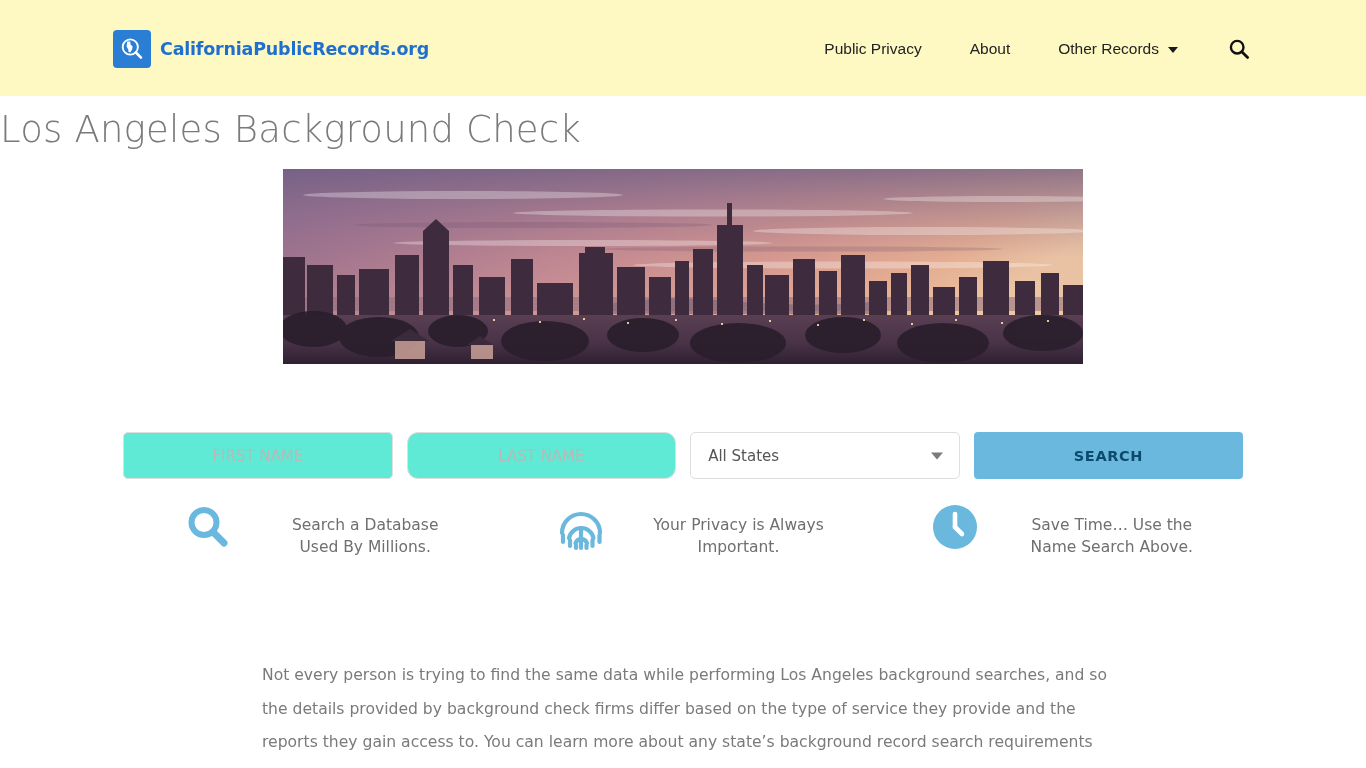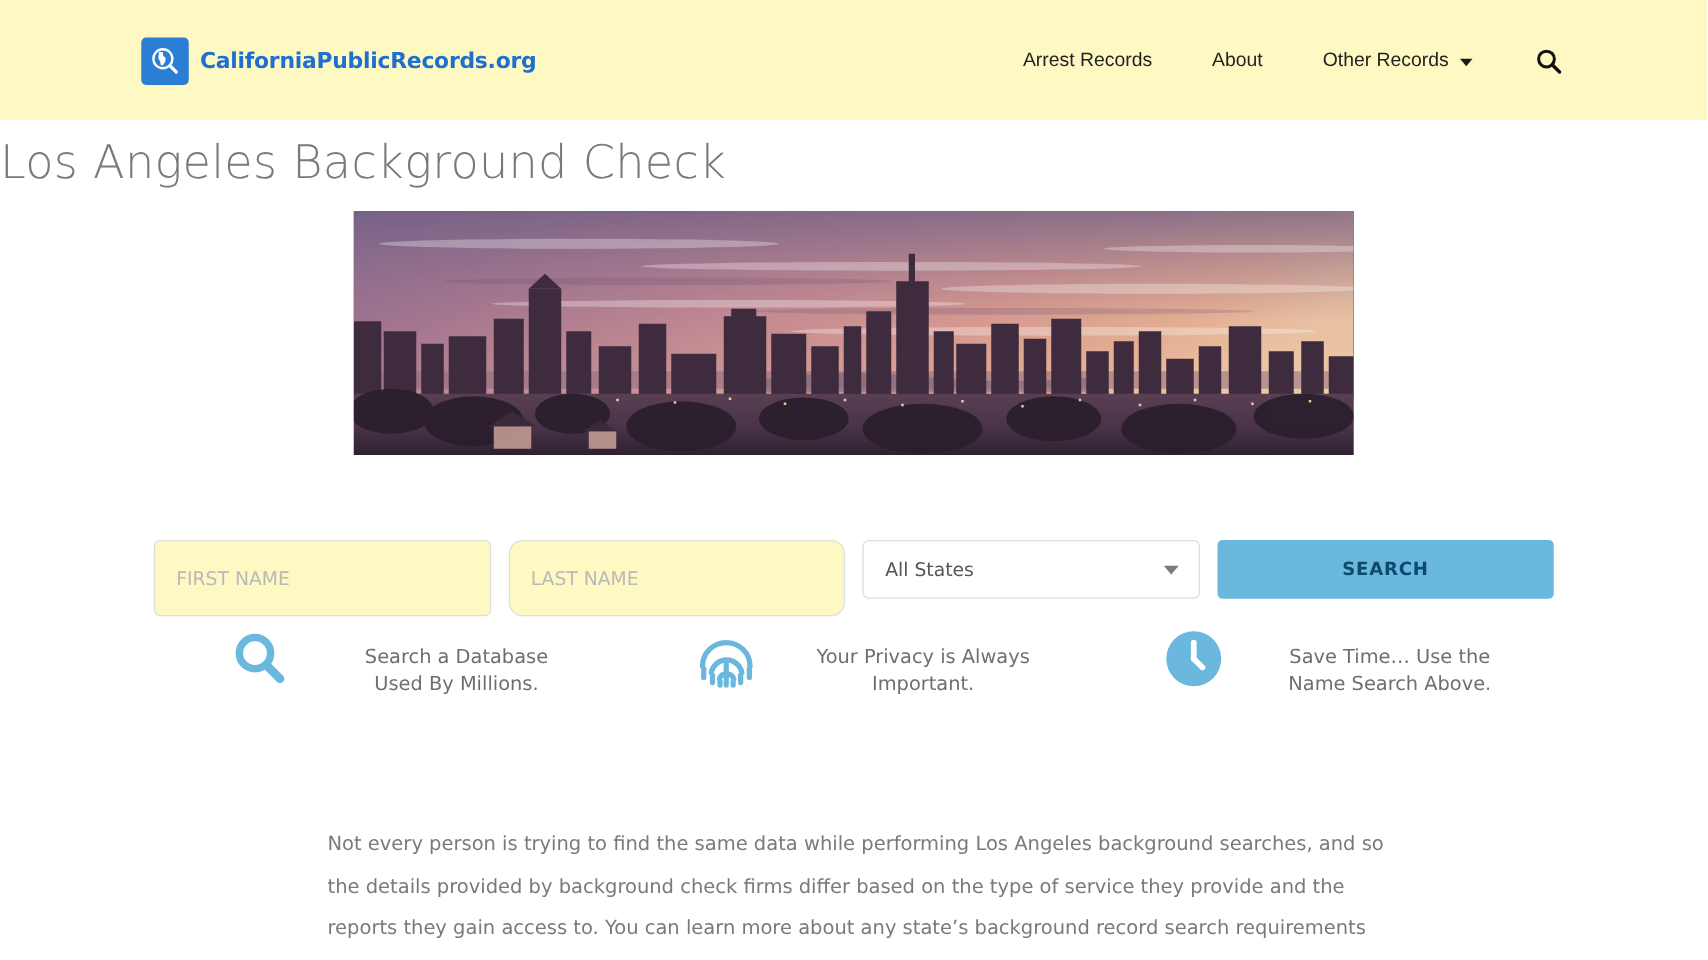--- a/index.html
+++ b/index.html
@@ -89,29 +89,30 @@
     font-family: "DejaVu Sans", sans-serif;
   }
 
   
   .search-row {
     position: absolute; left: 123px; top: 432px;
     width: 1120px; height: 47px;
     display: flex; gap: 14px;
   }
   .field {
-    height: 61px;
+    height: 47px;
     border: 1px solid #dedede;
     border-radius: 5px;
-    background: #fef9c3;
+    background: #5eead4;
     padding: 0 17px;
     font-size: 15px;
     font-family: "DejaVu Sans", sans-serif;
     color: #555;
     outline: none;
+    text-align: center;
   }
   .field::placeholder { color: #b9b9b9; }
   #first-name { width: 272px; }
   #last-name  { width: 272px; border-radius: 11px; }
 
   .select-wrap {
     position: relative;
     width: 272px; height: 47px;
     border: 1px solid #dedede;
     border-radius: 5px;
@@ -198,21 +199,21 @@
             <line x1="17.9" y1="17.5" x2="23" y2="22.6" stroke-width="2.6" stroke-linecap="round"></line>
           </g>
           <path d="M9.2 6.6 L12.2 6.6 L12.6 9.6 L14.6 11.4 L14.2 14.2 L12.2 17.4 L10.6 17.0 L10.2 14.4 L8.6 11.6 Z" fill="#ffffff"></path>
         </svg>
       </span>
       <span class="logo-text">CaliforniaPublicRecords.org</span>
     </div>
 
     <nav class="nav">
       <span class="nav-item">
-        <span>Arrest Records</span>
+        <span>Public Privacy</span>
       </span>
       <span class="nav-item">
         <span>About</span>
       </span>
       <span class="nav-item">
         <span>Other Records</span>
         <span class="caret"></span>
       </span>
       <span class="nav-search">
         <svg width="22" height="22" viewBox="0 0 22 22">

